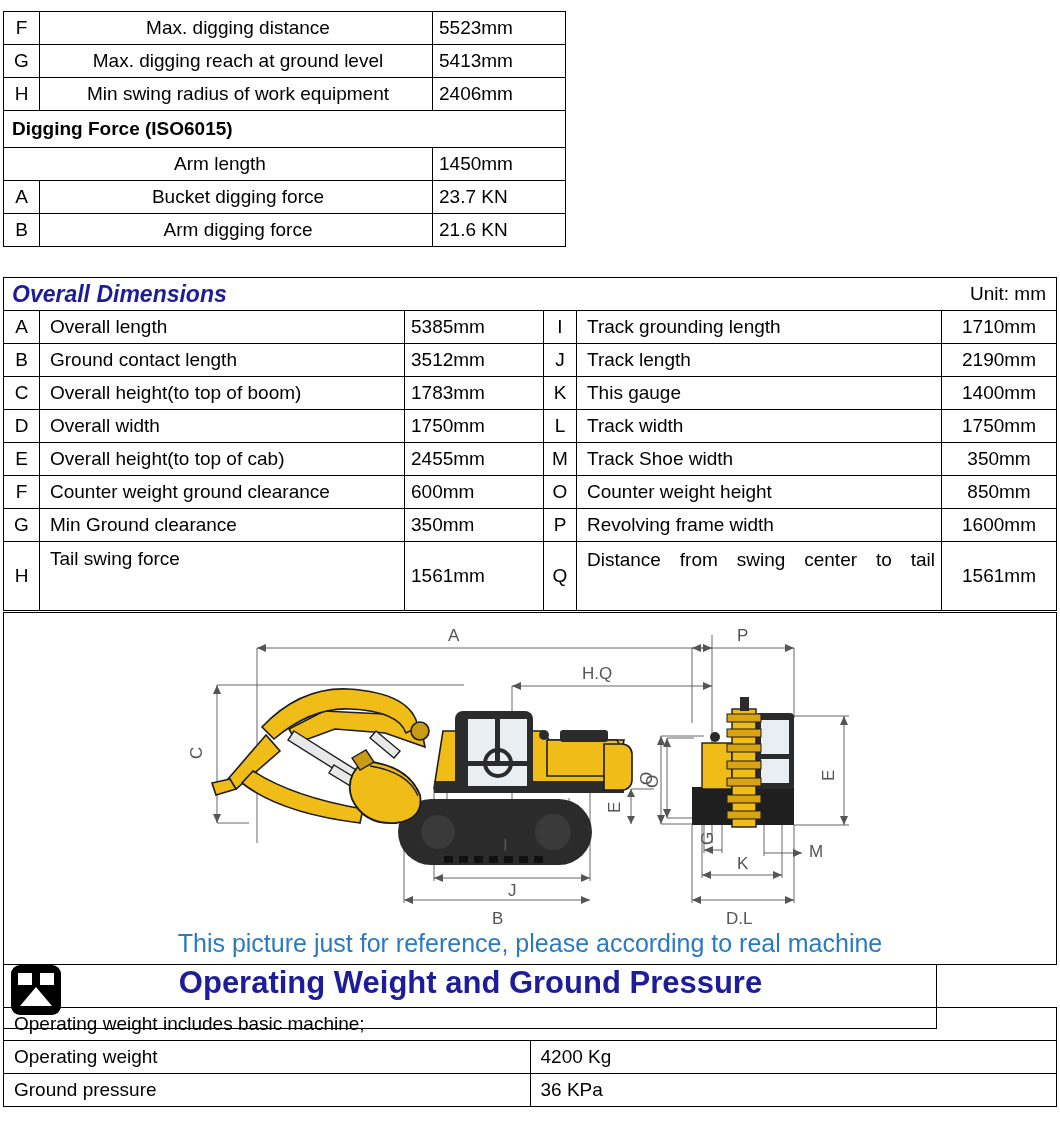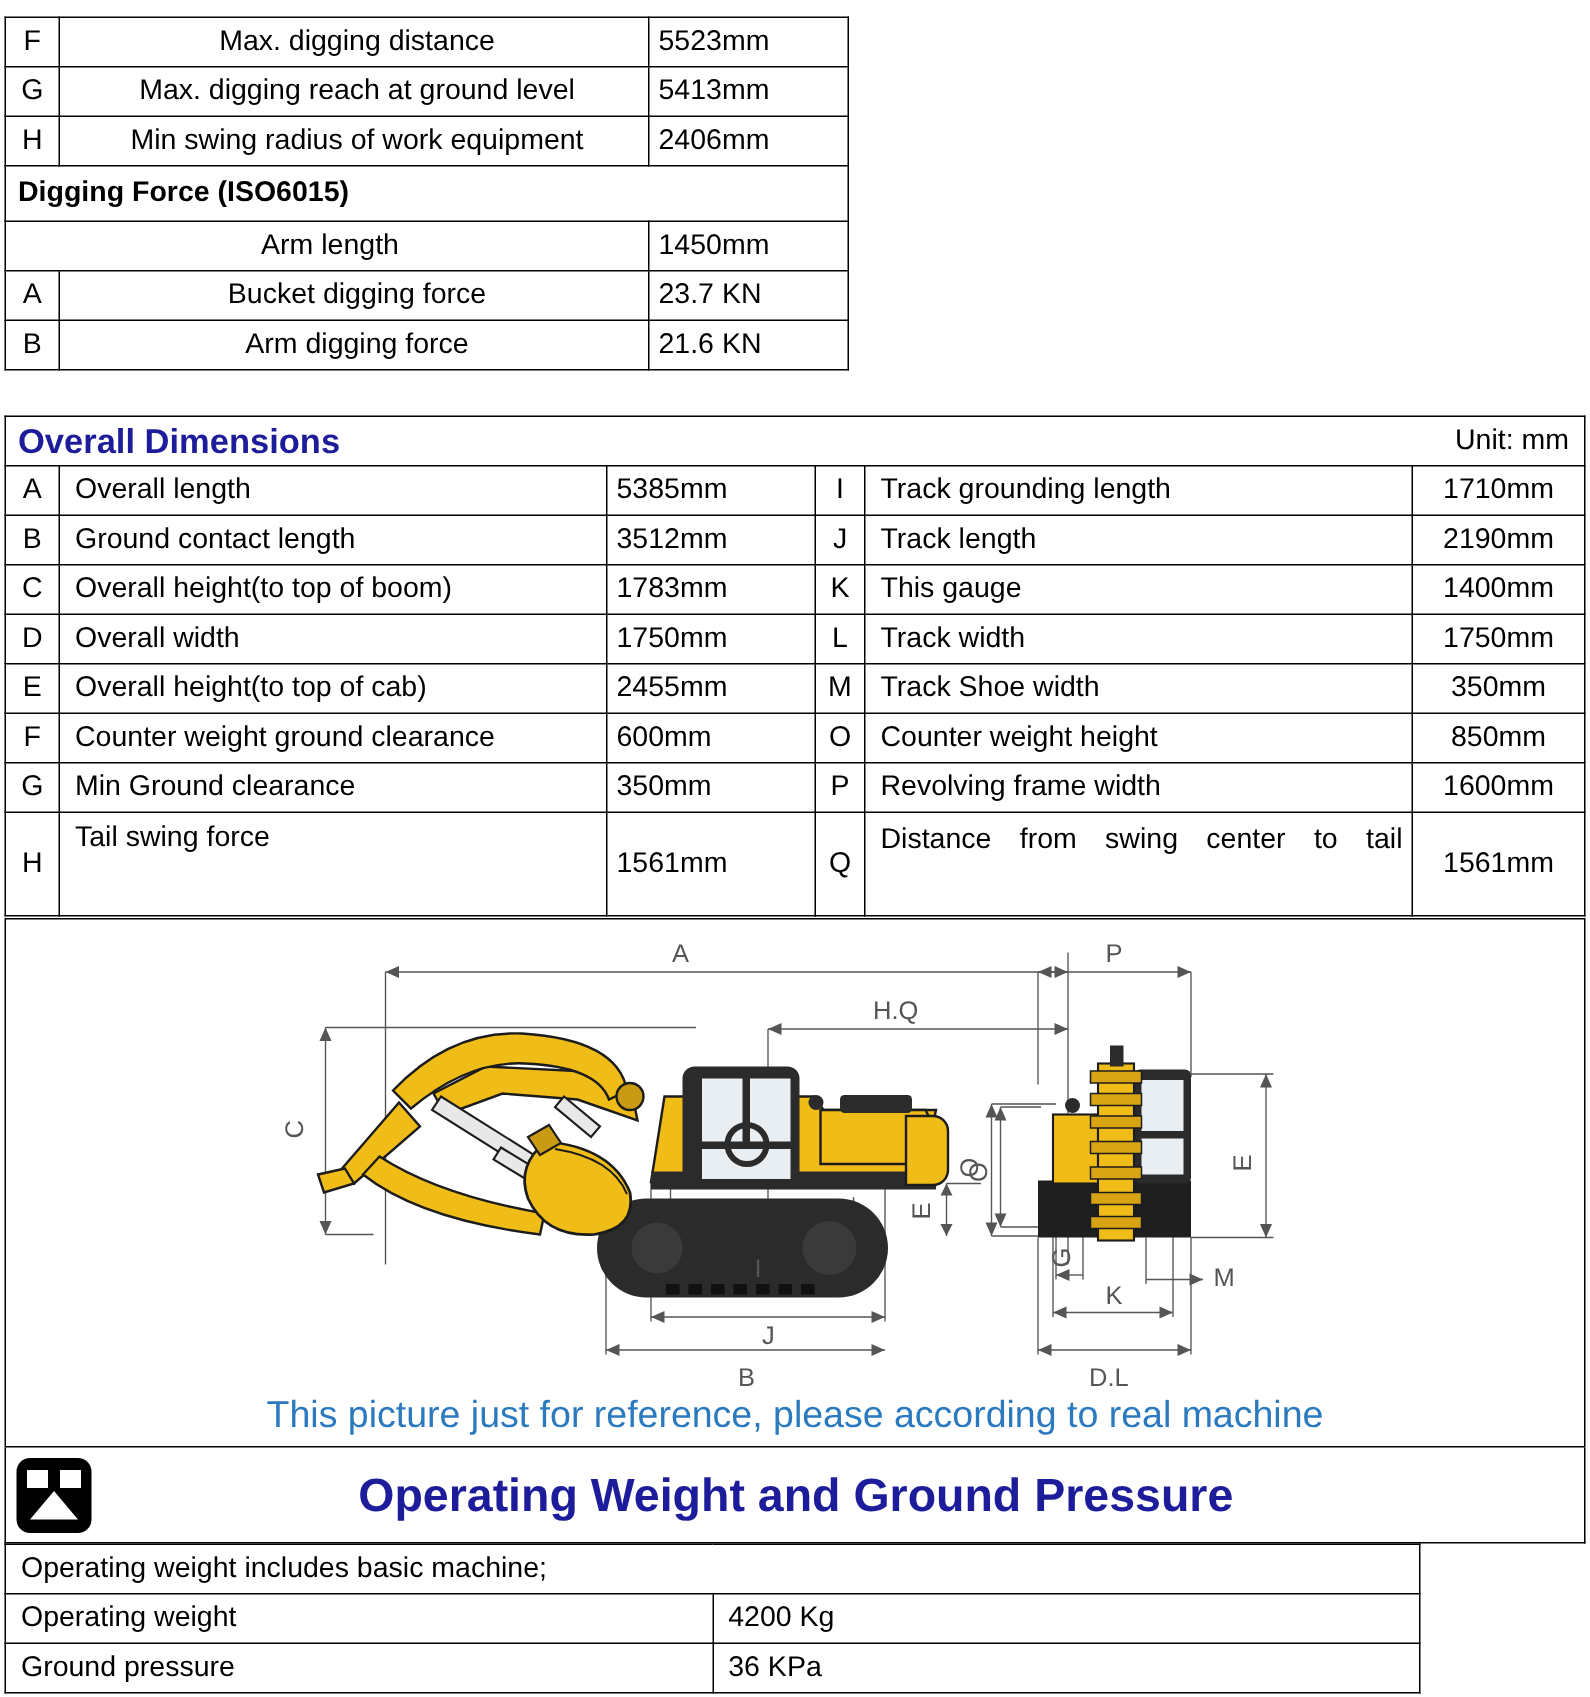--- a/index.html
+++ b/index.html
@@ -55,20 +55,21 @@
     border-bottom: none;
     display: flex;
     align-items: center;
     justify-content: space-between;
     padding: 0 10px 0 8px;
   }
   .dim-title {
     color: #1d1d9c;
     font-weight: bold;
     font-size: 23px;
+    font-style: italic;
   }
   .unit-note { font-size: 19px; color: #000; }
 
   
   .tbl-dims {
     position: absolute;
     left: 3px; top: 310px;
     width: 1054px;
     table-layout: fixed;
   }
@@ -111,25 +112,24 @@
     width: 100%;
     text-align: center;
     font-size: 25px;
     color: #2b7ac0;
   }
 
   
   .ow-band {
     position: absolute;
     left: 3px; top: 965px;
-    width: 1054px; height: 64px;
+    width: 934px; height: 64px;
     border: 1.5px solid #000;
     border-top: none;
     display: flex;
-    align-items: center;
   }
   .ow-icon {
     width: 50px; height: 50px;
     margin-left: 7px;
     background: #000;
     border-radius: 9px;
     position: relative;
     flex: 0 0 auto;
   }
   .ow-icon .blk-l {
@@ -153,22 +153,22 @@
     text-align: center;
     color: #1d1d9c;
     font-weight: bold;
     font-size: 31px;
     padding-right: 56px;
   }
 
   
   .tbl-ow {
     position: absolute;
-    left: 3px; top: 1029px;
-    width: 944px;
+    left: 3px; top: 1007px;
+    width: 1054px;
     table-layout: fixed;
   }
   .tbl-ow td {
     border: 1.5px solid #000;
     height: 33px;
     font-size: 19px;
     padding: 0 6px 0 10px;
     color: #000;
     text-align: left;
   }

